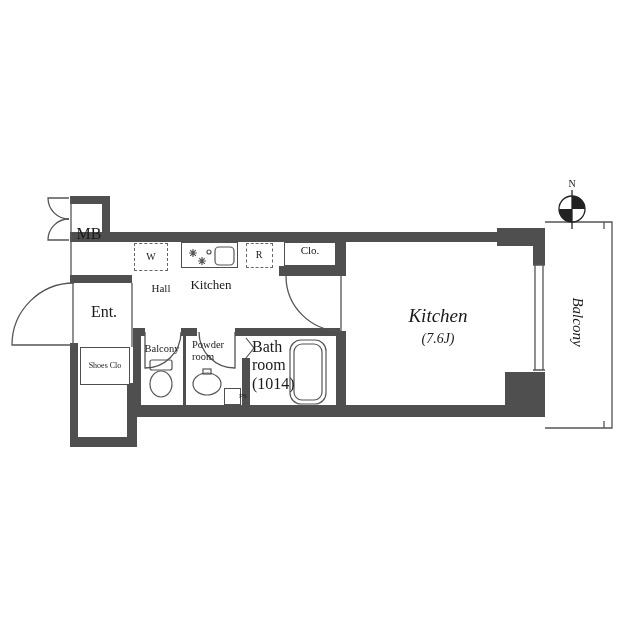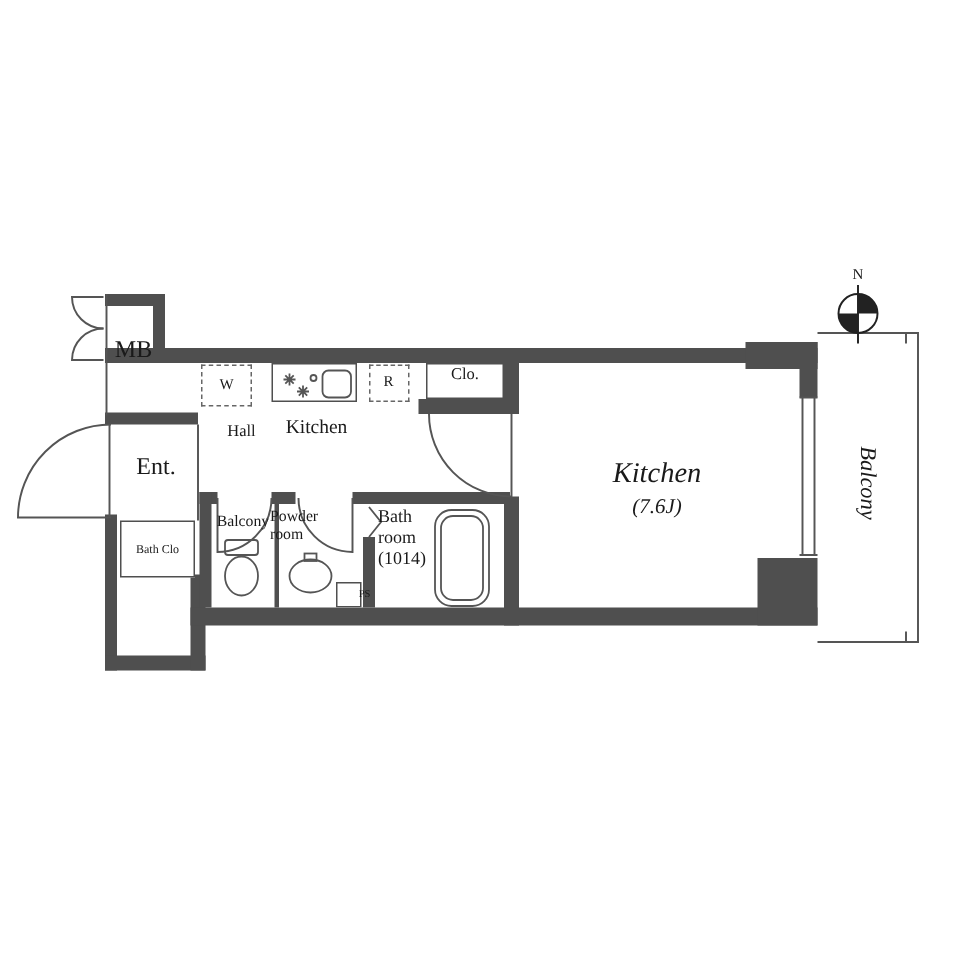--- a/index.html
+++ b/index.html
@@ -87,22 +87,22 @@
   <div class="lbl" style="left:548px;top:314px;width:60px;height:16px;font-size:15px;font-style:italic;text-align:center;transform:rotate(90deg)">Balcony</div>
   <div class="lbl ctr" style="left:438px;top:316px;font-size:19px;font-style:italic">Kitchen</div>
   <div class="lbl ctr" style="left:438px;top:339px;font-size:14px;font-style:italic">(7.6J)</div>
   <div class="lbl ctr" style="left:310px;top:250px;font-size:11px">Clo.</div>
   <div class="lbl ctr" style="left:211px;top:285px;font-size:13px">Kitchen</div>
   <div class="lbl ctr" style="left:161px;top:288px;font-size:11px">Hall</div>
   <div class="lbl ctr" style="left:151px;top:257px;font-size:10px">W</div>
   <div class="lbl ctr" style="left:259px;top:255px;font-size:10px">R</div>
   <div class="lbl ctr" style="left:89px;top:234px;font-size:16px">MB</div>
   <div class="lbl ctr" style="left:104px;top:312px;font-size:16px">Ent.</div>
-  <div class="lbl ctr" style="left:105px;top:366px;font-size:8px">Bath Clo</div>
+  <div class="lbl ctr" style="left:105px;top:366px;font-size:8px">Shoes Clo</div>
   <div class="lbl ctr" style="left:162px;top:349px;font-size:10.5px">Balcony</div>
-  <div class="lbl" style="left:180px;top:339px;font-size:10.5px">Powder
+  <div class="lbl" style="left:192px;top:339px;font-size:10.5px">Powder
 room</div>
-  <div class="lbl" style="left:252px;top:338px;font-size:12px">Bath
+  <div class="lbl" style="left:252px;top:338px;font-size:16px">Bath
 room
 (1014)</div>
   <div class="lbl ctr" style="left:243px;top:396px;font-size:7px">PS</div>
 
 </div>
 
 </body></html>

